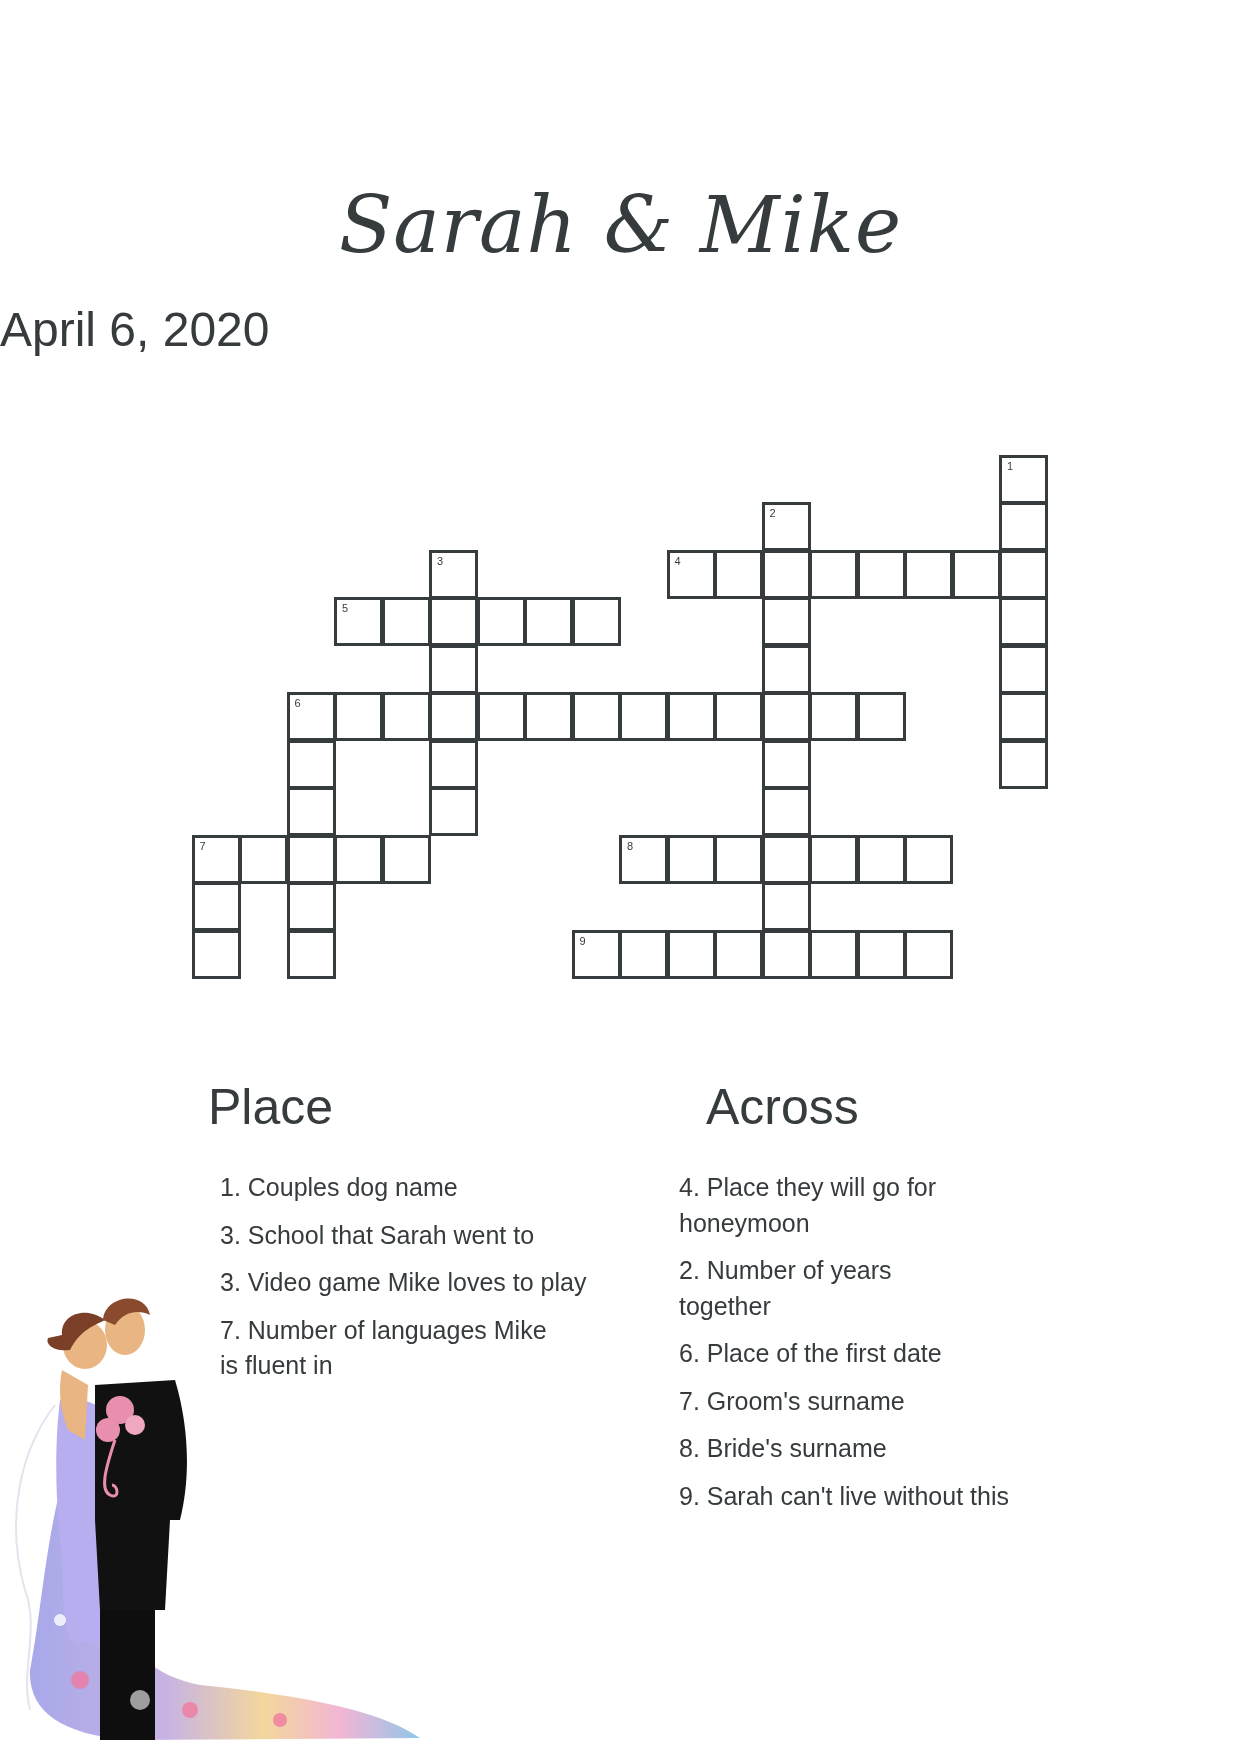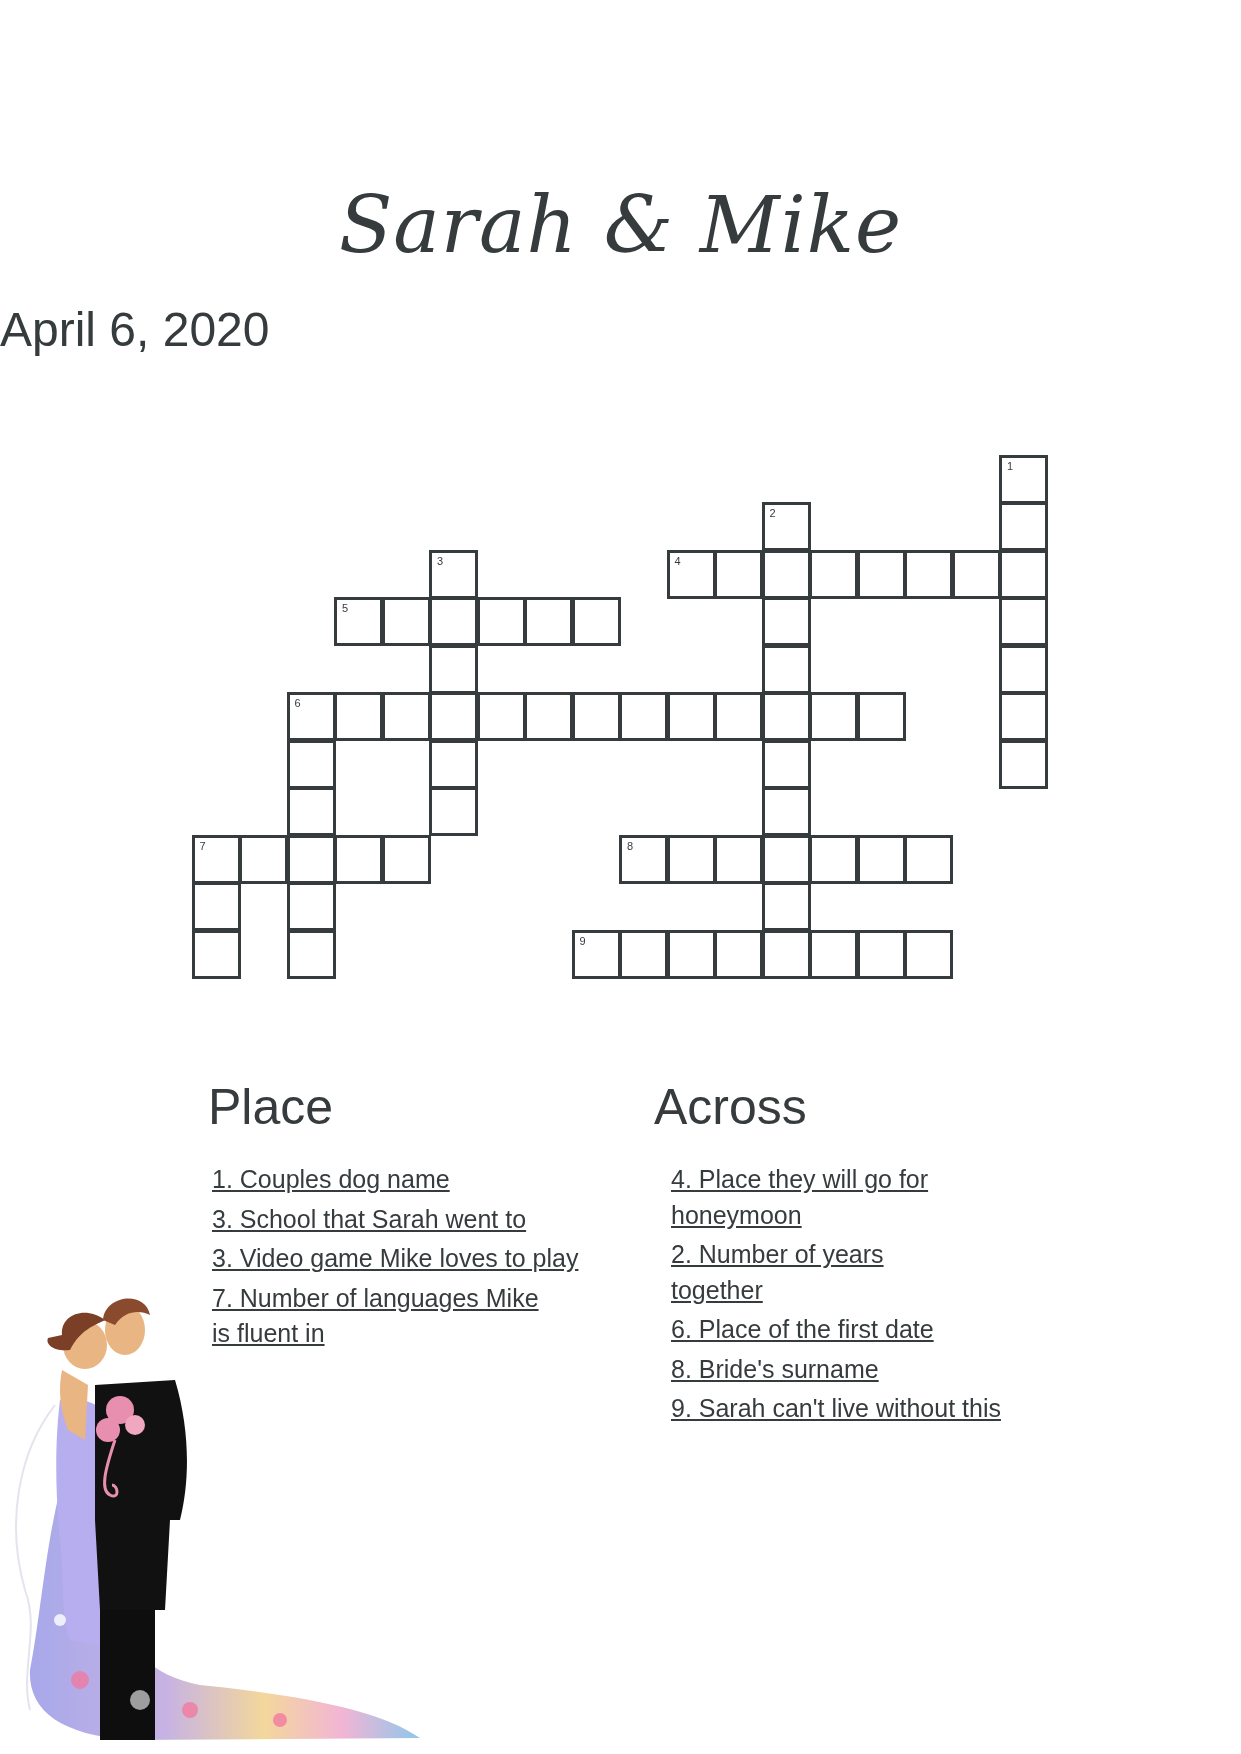--- a/index.html
+++ b/index.html
@@ -11,21 +11,21 @@
   .date { position: absolute; left: 0; width: 1241px; top: 302px; 
           font-family: "Liberation Sans", sans-serif; font-size: 48px; color: #363b3e; }
   .grid { position: absolute; left: 193px; top: 456px; width: 860px; height: 530px; }
   .cell { position: absolute; width: 47.5px; height: 47.5px; box-sizing: border-box;
           border: 3px solid #363b3e; background: #fff; margin-left: -1.5px; margin-top: -1.5px; }
   .cell .num { position: absolute; left: 5px; top: 2px; font-size: 11px; color: #363b3e;
                font-family: "Liberation Sans", sans-serif; }
   .heading { position: absolute; font-size: 50px; color: #363b3e; top: 1078px; }
   .clues { position: absolute; top: 1158px; font-size: 25px; line-height: 35.5px;
            color: #363b3e; width: 370px; }
-  .clues div { margin: 4px; text-decoration: underline; }
+  .clues div { margin: 12px; }
   .illustration { position: absolute; left: 0; top: 1290px; width: 430px; height: 460px; }
 </style>
 </head>
 <body>
 
 <div>
   <div class="title">Sarah &amp; Mike</div>
   <div class="date">April 6, 2020</div>
 
   <div class="grid" id="grid">
@@ -119,25 +119,26 @@
     </div>
 
   <div class="heading" style="left:208px;">Place</div>
   <div class="clues" id="down-clues" style="left:208px;">
     <div>1. Couples dog name</div>
     <div>3. School that Sarah went to</div>
     <div style="width:370px;">3. Video game Mike loves to play</div>
     <div style="width:330px;">7. Number of languages Mike is fluent in</div>
   </div>
 
-  <div class="heading" style="left:654px;">Across</div>
+  <div class="heading" style="left:706px;">Across</div>
   <div class="clues" id="across-clues" style="left:667px; width:340px;">
     <div style="width:300px;">4. Place they will go for honeymoon</div>
     <div style="width:260px;">2. Number of years together</div>
     <div>6. Place of the first date</div>
+    <div>7. Groom's surname</div>
     <div>8. Bride's surname</div>
     <div style="width:340px;">9. Sarah can't live without this</div>
   </div>
 
   <svg class="illustration" viewBox="0 0 430 460" xmlns="http://www.w3.org/2000/svg">
     <defs>
       <linearGradient id="train" x1="0" y1="0" x2="1" y2="0">
         <stop offset="0" stop-color="#a7a8ea"></stop>
         <stop offset="0.35" stop-color="#c7b3e3"></stop>
         <stop offset="0.6" stop-color="#f3d79c"></stop>

